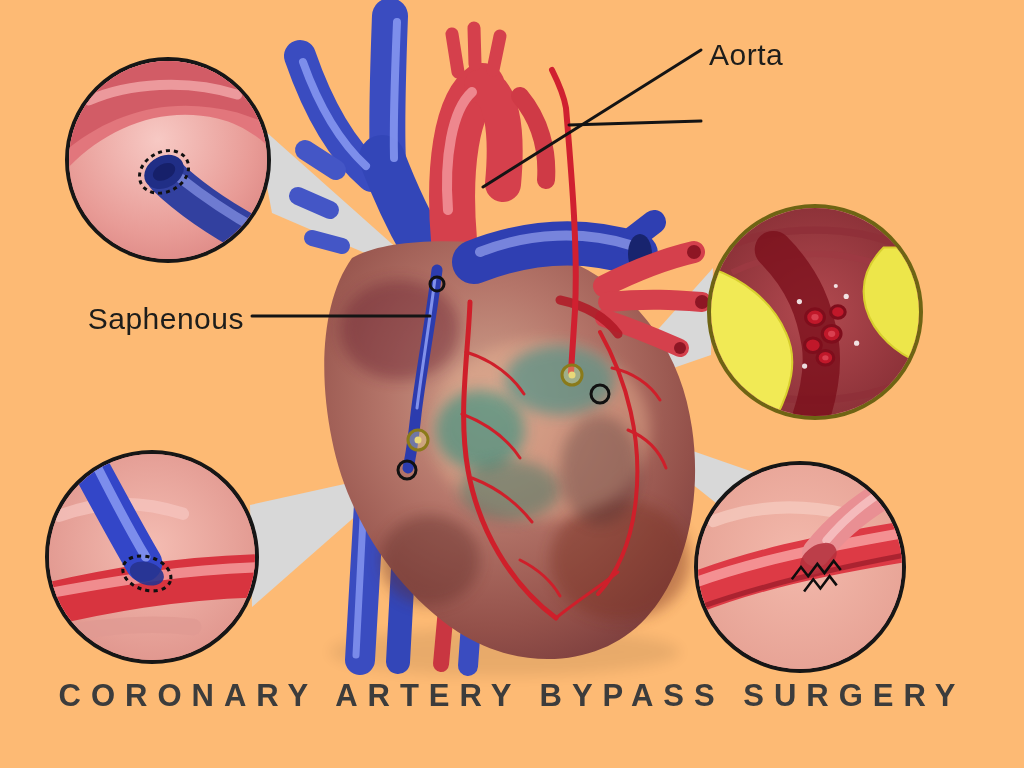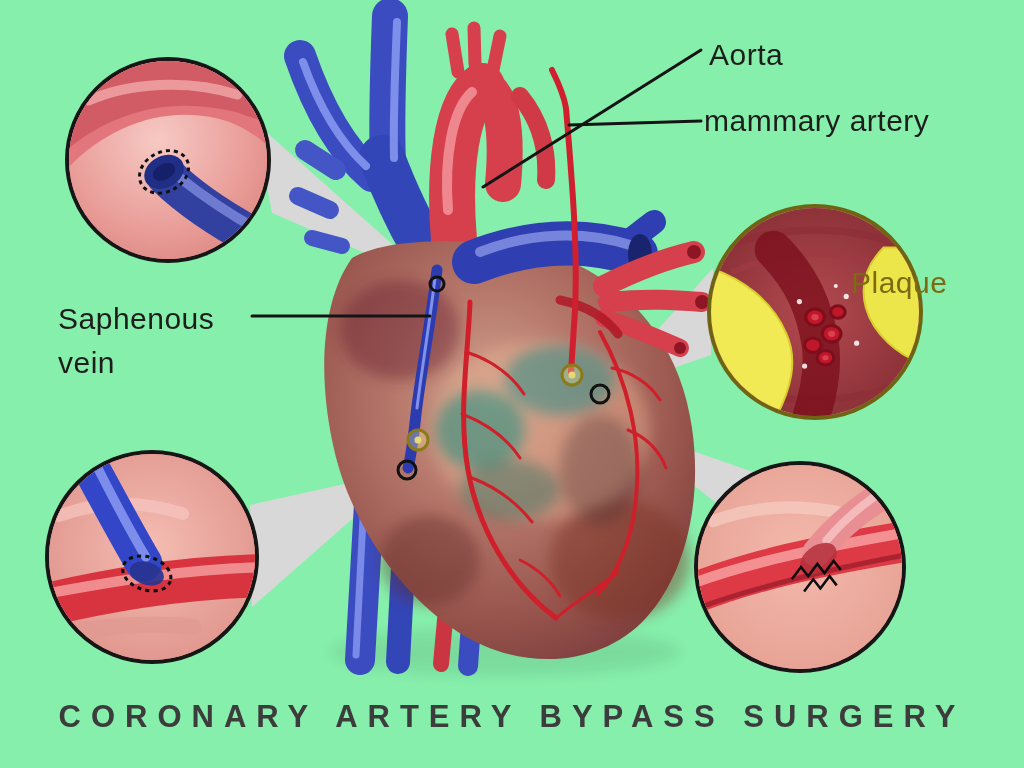--- a/index.html
+++ b/index.html
@@ -1,39 +1,39 @@
 <!DOCTYPE html>
 <html style="--label-color: #1d1d1b; --plaque-label-color: #7d6a12; --title-color: #3c3c3c; --circle-border: #161616; --plaque-circle-border: #6e6414; --wedge-color: #d8d8d8;"><head>
 <meta charset="utf-8">
 <style>
   html,body{margin:0;padding:0;background:#ffffff;}
   .stage{
-    position:relative;width:1024px;height:768px;overflow:hidden;background:#86efac;
+    position:relative;width:1024px;height:768px;overflow:hidden;background:#fdba74;
     font-family:"Liberation Sans", sans-serif;
   }
   .base-art{position:absolute;left:0;top:0;z-index:1;}
   .inset{
     position:absolute;border-radius:50%;overflow:hidden;box-sizing:border-box;
     border:4px solid var(--circle-border,#161616);z-index:10;background:#e8968f;
   }
   .inset svg{display:block;width:100%;height:100%;}
   .inset--tl{left:65px;top:57px;width:206px;height:206px;}
   .inset--bl{left:45px;top:450px;width:214px;height:214px;}
   .inset--r{left:707px;top:204px;width:216px;height:216px;border-color:var(--plaque-circle-border,#6e6414);}
   .inset--br{left:694px;top:461px;width:212px;height:212px;}
   .label{
     position:absolute;z-index:20;color:var(--label-color,#1d1d1b);
     font-size:30px;line-height:41px;letter-spacing:0.5px;white-space:nowrap;
   }
   .label--aorta{left:709px;top:34px;}
   .label--lima{left:704px;top:100px;}
-  .label--saphenous{left:58px;top:297px;width:186px;line-height:44px;}
+  .label--saphenous{left:58px;top:297px;width:186px;text-align:right;line-height:44px;}
   .label--plaque{left:851px;top:263px;z-index:30;color:var(--plaque-label-color,#7d6a12);line-height:40px;}
   .title{
-    position:absolute;left:0;right:0;top:699px;z-index:20;text-align:center;
+    position:absolute;left:0;right:0;top:678px;z-index:20;text-align:center;
     font-size:31px;font-weight:bold;letter-spacing:10px;color:var(--title-color,#3c3c3c);
     white-space:nowrap;
   }
 </style>
 </head>
 <body>
 
 <div class="stage">
 
   <svg class="base-art" width="1024" height="768" viewBox="0 0 1024 768">
@@ -253,27 +253,24 @@
       <path d="M205,12 C170,30 146,50 126,74" stroke="#f7c3c3" stroke-width="8" fill="none" opacity="0.85" stroke-linecap="round"></path>
       <ellipse cx="118" cy="92" rx="20" ry="13" fill="#b4303c" opacity="0.85" transform="rotate(-35 118 92)"></ellipse>
       <path d="M92,112 l9,-12 l7,9 l9,-12 l7,9 l9,-12 l7,9" stroke="#0d0d0d" stroke-width="2.5" fill="none"></path>
       <path d="M104,124 l9,-12 l7,9 l9,-12 l7,9" stroke="#0d0d0d" stroke-width="2.5" fill="none"></path>
     </svg>
   </div>
 
   <div class="label label--aorta">Aorta</div>
 
   <div class="label label--lima">
-    <div>mammary artery</div>
   </div>
 
   <div class="label label--saphenous">
     <div>Saphenous</div>
-    <div>vein</div>
   </div>
 
   <div class="label label--plaque">
-    <div>Plaque</div>
   </div>
 
   <div class="title">CORONARY ARTERY BYPASS SURGERY</div>
 
 </div>
 
 </body></html>

